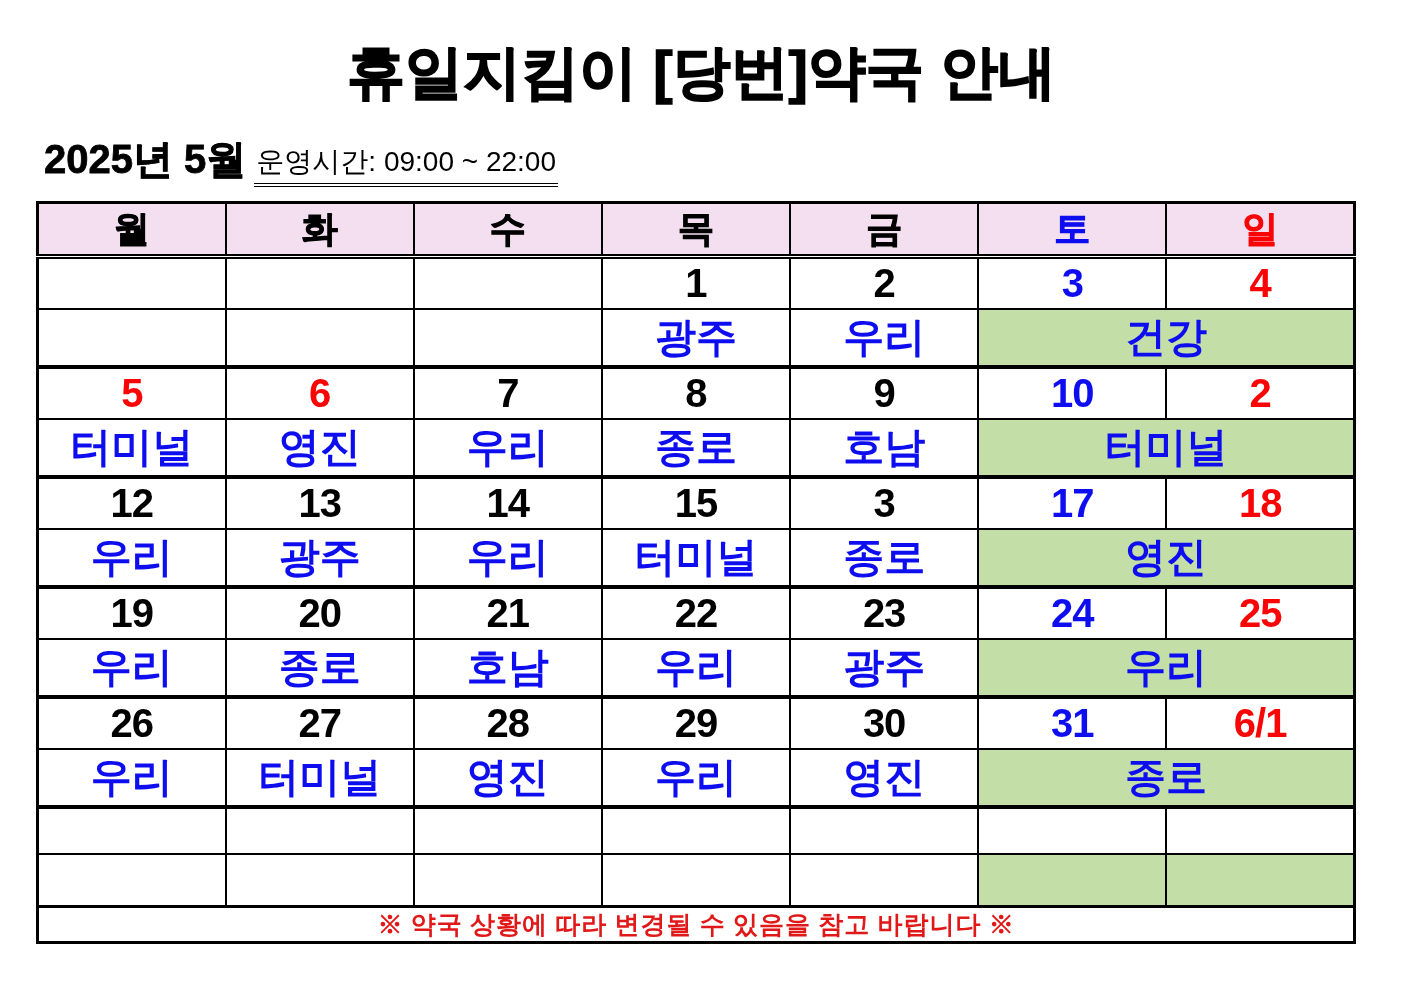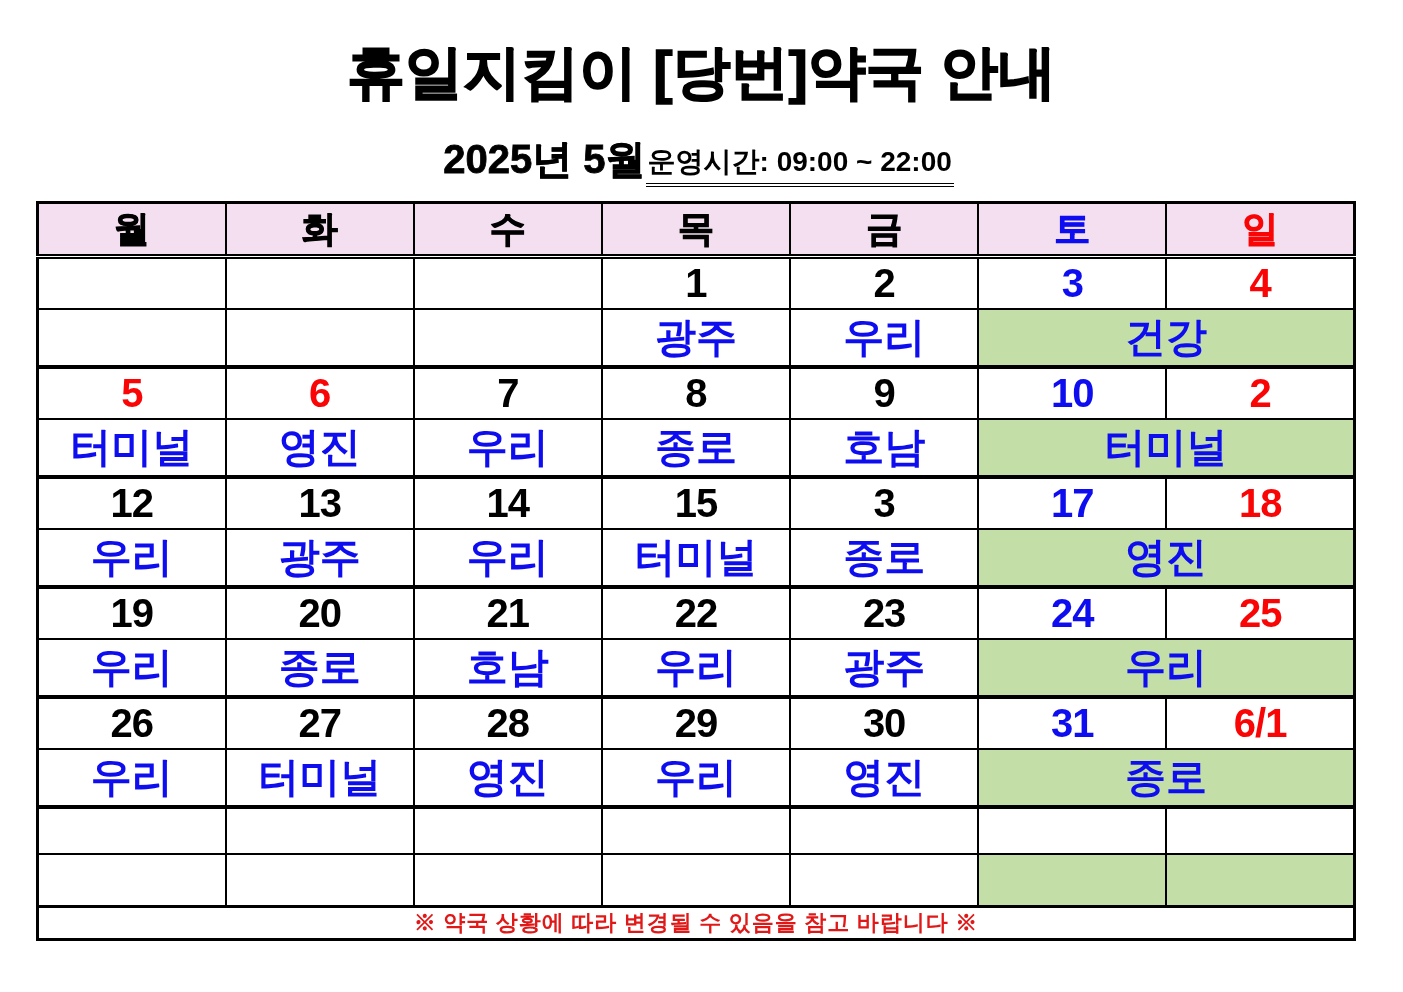--- a/index.html
+++ b/index.html
@@ -23,32 +23,33 @@
   .title{
     text-align:center;
     font-size:58px;
     font-weight:900;
     letter-spacing:0px;
     margin:16px 0 20px 0;
     -webkit-text-stroke:1.5px #000;
   }
   .subhead{
     display:flex;
-    justify-content:center;
+    justify-content:flex-start;
     align-items:flex-end;
     margin:0 50px 14px 44px;
+    gap:8px;
   }
   .month{
     font-size:40px;
     font-weight:bold;
     -webkit-text-stroke:0.8px #000;
   }
   .hours{
     font-size:28px;
-    font-weight:bold;
+    font-weight:normal;
     border-bottom:4px double var(--line);
     padding:0 2px 2px 2px;
   }
   table.cal{
     border-collapse:collapse;
     table-layout:fixed;
     width:1320px;
     margin-left:36px;
     border:3px solid var(--line);
   }
@@ -82,21 +83,21 @@
     border-bottom:4px solid var(--line);
   }
   td.weekend{background:var(--green);}
   tr.empty1 td{height:47px;}
   tr.empty2 td{height:53px;}
   td.weekend-empty{background:var(--green);}
   tr.note td{
     height:33px;
     font-family:"Liberation Serif", serif;
     font-weight:bold;
-    font-size:22px;
+    font-size:25px;
     color:var(--note-red);
     border-top:3px solid var(--line);
     letter-spacing:1px;
   }
   .c-black{color:#000;}
   .c-blue{color:var(--blue);}
   .c-red{color:var(--red);}
 </style>
 </head>
 <body>

